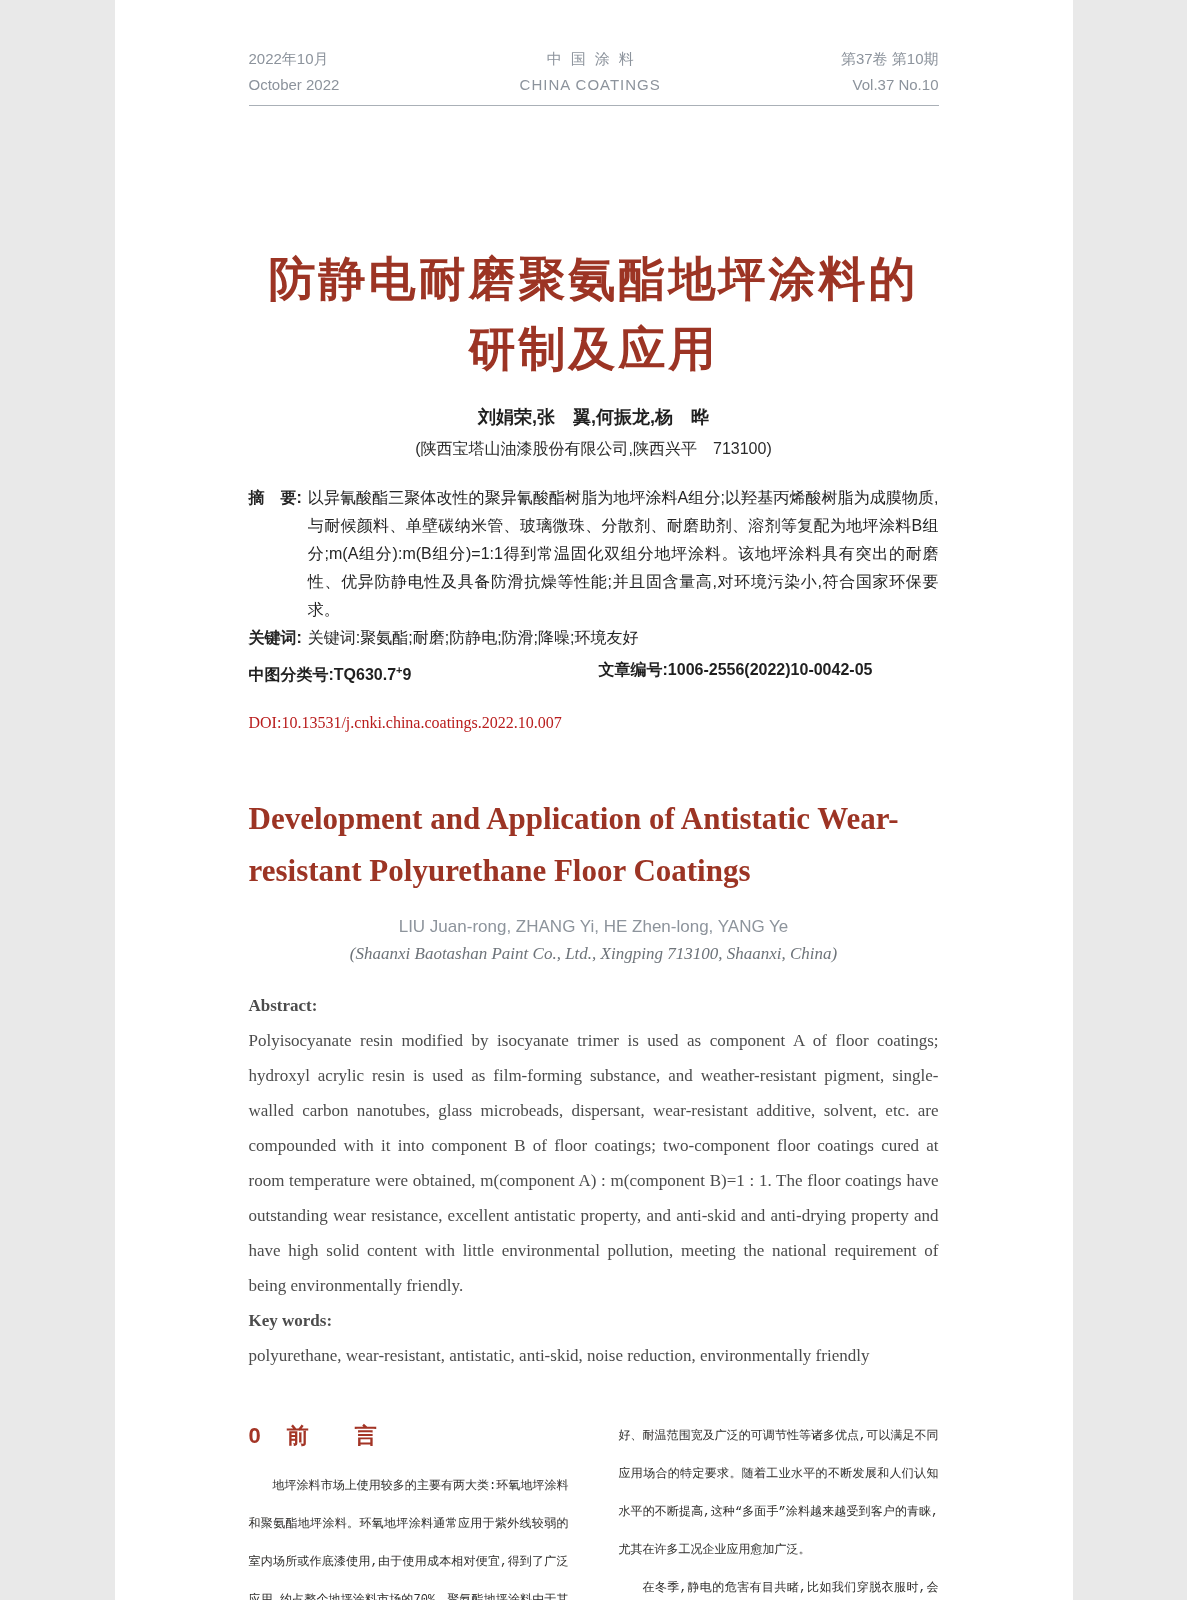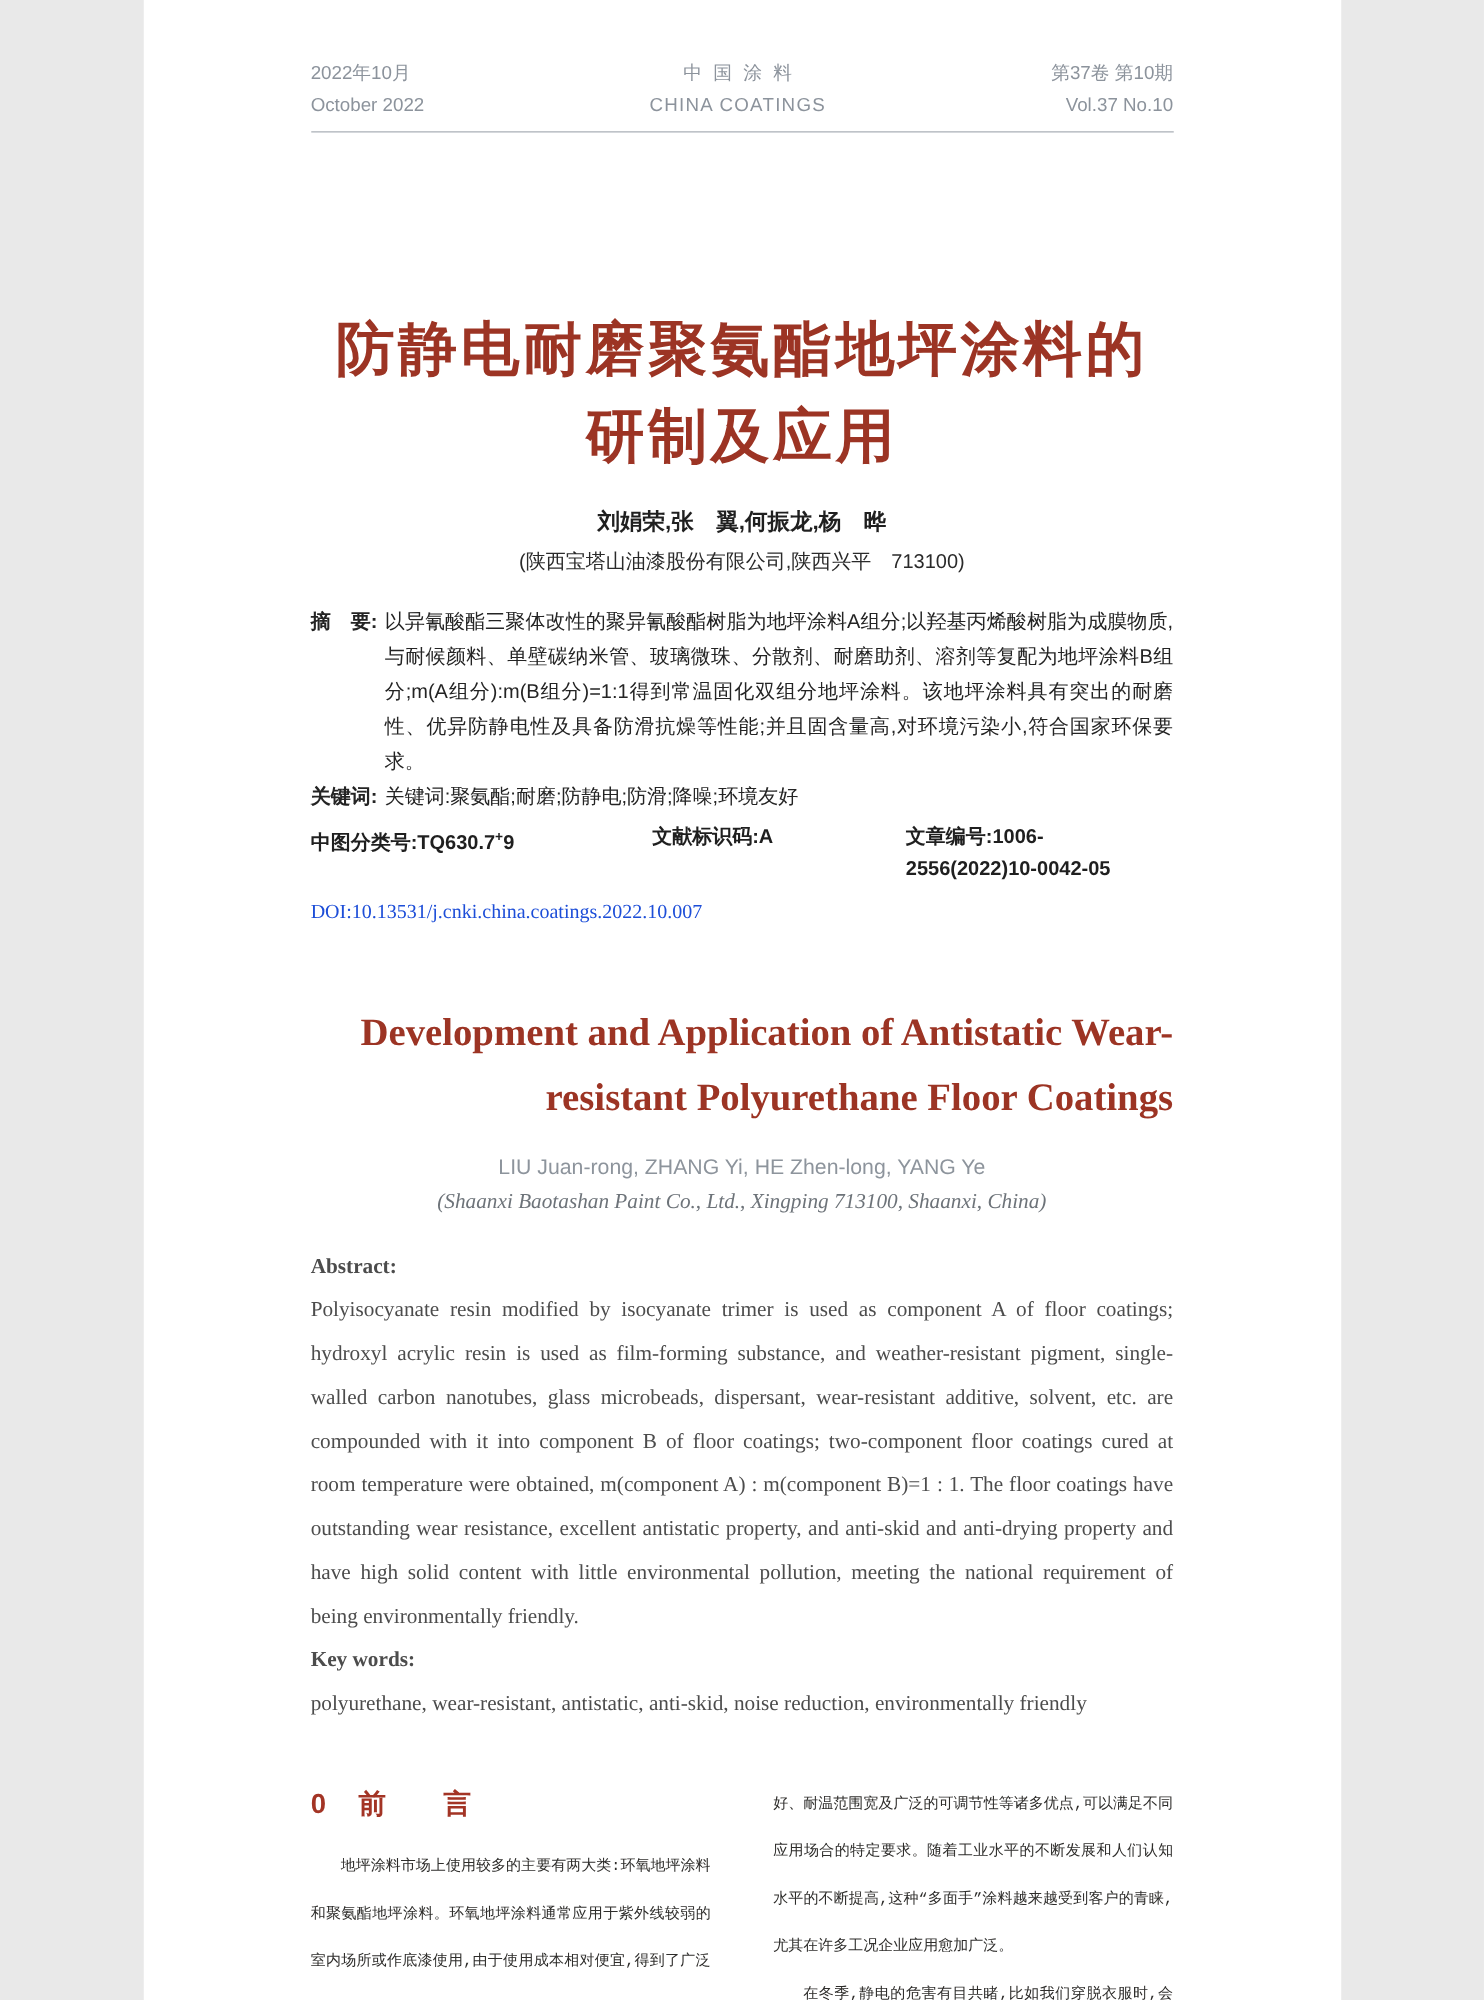--- a/index.html
+++ b/index.html
@@ -32,24 +32,24 @@
   .affil-cn{margin-top:10px;text-align:center;font-size:16px;color:#2a2a2a;}
   
   .meta{margin-top:24px;font-size:16px;color:#242424;}
   .hang{display:flex;line-height:28px;text-align:justify;}
   .hang .lbl{font-weight:bold;white-space:nowrap;margin-right:6px;}
   .hang .txt{flex:1;text-align:justify;}
   .clc-row{display:flex;margin-top:5px;line-height:26px;font-weight:600;color:#1f1f1f;}
   .clc-row .i1{width:350px;}
   .clc-row .i2{width:260px;}
   .clc-row sup{font-size:11px;}
-  .doi{margin-top:9px;font-family:"Liberation Serif",serif;font-size:16px;color:#1d4ed8;line-height:24px;}
+  .doi{margin-top:23px;font-family:"Liberation Serif",serif;font-size:16px;color:#b91c1c;line-height:24px;}
   
   .title-en{
-    margin:58px auto 0 auto;max-width:880px;text-align:right;color:var(--title-red);
+    margin:58px auto 0 auto;max-width:880px;text-align:left;color:var(--title-red);
     font-family:"Liberation Serif",serif;font-weight:bold;font-size:31px;line-height:1.68;
   }
   .authors-en{margin-top:20px;text-align:center;font-size:17px;color:#8d949c;}
   .affil-en{margin-top:7px;text-align:center;font-family:"Liberation Serif",serif;
             font-style:italic;font-size:17px;color:#6d7379;}
   .meta-en{margin-top:24px;font-family:"Liberation Serif",serif;font-size:17px;color:#4c4c4c;}
   .meta-en .hang{line-height:35px;flex-direction:column;}
   .meta-en .lbl{font-family:"Liberation Serif",serif;}
   
   .cols{display:flex;gap:50px;margin-top:44px;}
@@ -102,21 +102,20 @@
     <p class="hang">
       <span class="lbl">摘　要:</span>
       <span class="txt">以异氰酸酯三聚体改性的聚异氰酸酯树脂为地坪涂料A组分;以羟基丙烯酸树脂为成膜物质,与耐候颜料、单壁碳纳米管、玻璃微珠、分散剂、耐磨助剂、溶剂等复配为地坪涂料B组分;m(A组分):m(B组分)=1:1得到常温固化双组分地坪涂料。该地坪涂料具有突出的耐磨性、优异防静电性及具备防滑抗燥等性能;并且固含量高,对环境污染小,符合国家环保要求。</span>
     </p>
     <p class="hang">
       <span class="lbl">关键词:</span>
       <span class="txt">关键词:聚氨酯;耐磨;防静电;防滑;降噪;环境友好</span>
     </p>
     <div class="clc-row">
       <span class="i1"><span>中图分类号:</span><span>TQ630.7</span><sup>+</sup><span>9</span></span>
-      <span class="i2">文献标识码:A</span>
       <span class="i3">文章编号:1006-2556(2022)10-0042-05</span>
     </div>
     <div class="doi">DOI:10.13531/j.cnki.china.coatings.2022.10.007</div>
   </section>
 
   <h2 class="title-en">Development and Application of Antistatic Wear-resistant Polyurethane Floor Coatings</h2>
   <div class="authors-en">LIU Juan-rong, ZHANG Yi, HE Zhen-long, YANG Ye</div>
   <div class="affil-en">(Shaanxi Baotashan Paint Co., Ltd., Xingping 713100, Shaanxi, China)</div>
 
   <section class="meta-en">

